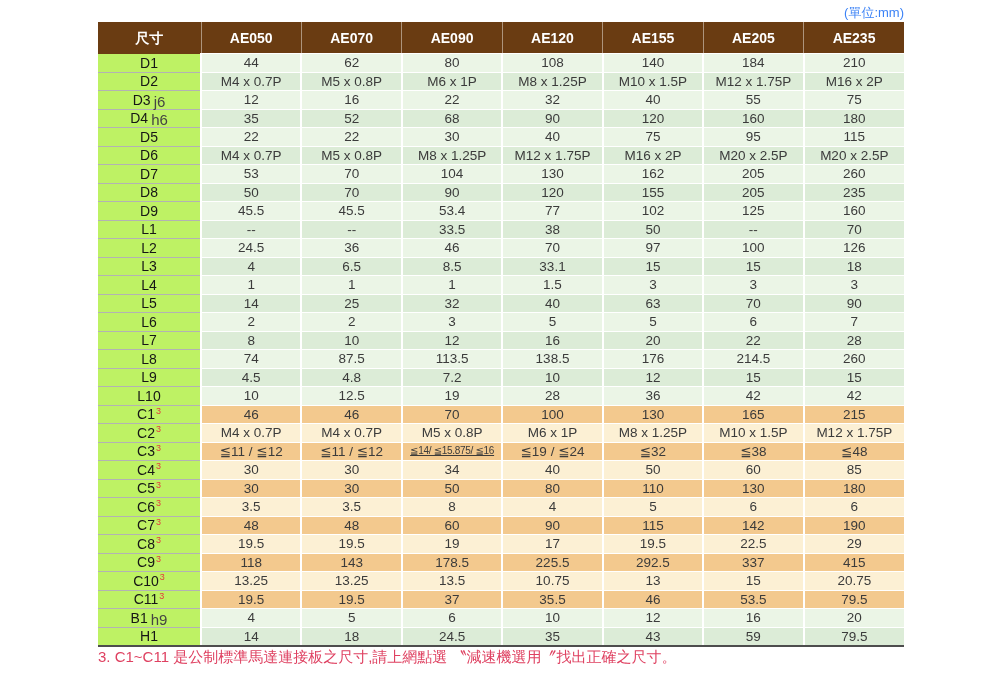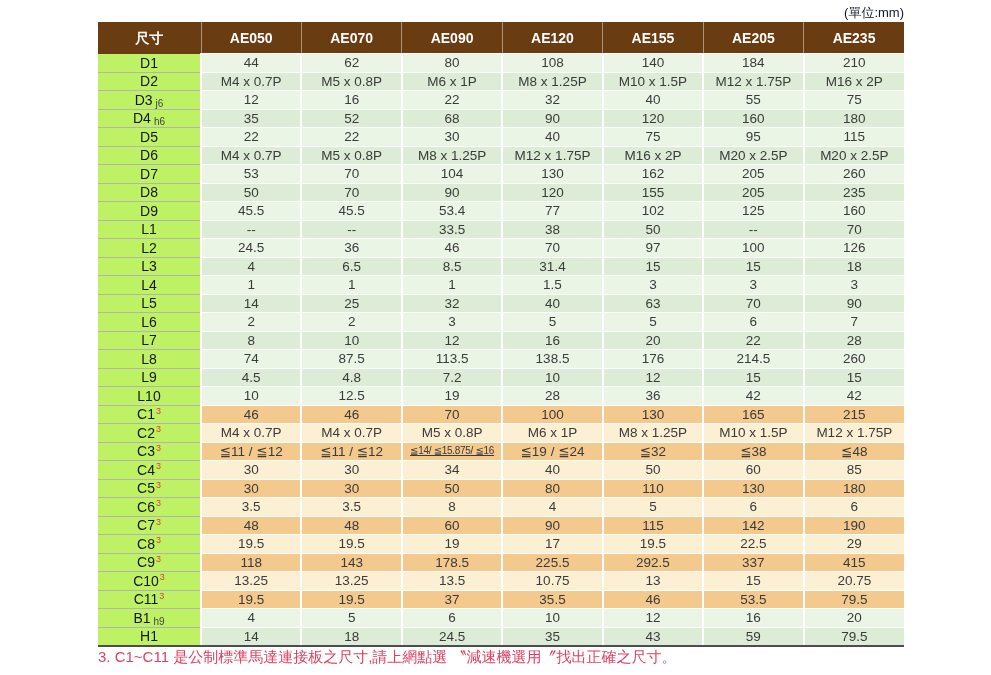--- a/index.html
+++ b/index.html
@@ -1,34 +1,34 @@
 <!DOCTYPE html>
 <html style="--header_bg: #6a3c12; --green_light: #ebf5e6; --green_dark: #dcecd7; --orange_light: #fcf0d4; --orange_dark: #f3c98e; --sup_red: #e23b3b; --note_red: #df4161;"><head>
 <meta charset="utf-8">
 <style>
   html,body{margin:0;padding:0;background:#ffffff;}
   body{width:991px;height:675px;font-family:"Liberation Sans","DejaVu Sans",sans-serif;}
   .page{position:relative;width:991px;height:675px;overflow:hidden;}
-  .unit{position:absolute;top:4px;left:98px;width:806px;text-align:right;font-size:13px;color:#0f172a;}
+  .unit{position:absolute;top:4px;left:98px;width:806px;text-align:right;font-size:13px;color:#3b82f6;}
   .dim-table{position:absolute;top:22px;left:98px;width:806px;border-collapse:collapse;table-layout:fixed;}
   .dim-table th{background:var(--header_bg,#6a3c12);color:#fff;font-weight:bold;font-size:14px;height:31px;
     padding:0;border-left:1px solid rgba(255,255,255,.45);line-height:1;}
   .dim-table th:first-child{border-left:none;}
   .dim-table td{height:17.5px;padding:0;text-align:center;font-size:13.5px;line-height:1;color:#3b3b3b;}
   td.label{background:#bef264;border-bottom:1px solid #b3b3b3;color:#161616;font-size:14px;}
   td.val{border-top:1px solid #fff;border-left:2px solid #fff;}
   tr td.val:first-of-type{border-left:none;}
   .b-gl{background:var(--green_light,#ebf5e6);}
   .b-gd{background:var(--green_dark,#dcecd7);}
   .b-ol{background:var(--orange_light,#fcf0d4);}
   .b-od{background:var(--orange_dark,#f3c98e);}
   tbody tr:last-child td{border-bottom:2px solid #4d4d4d;margin-top:31px;}
   td.val.tight{font-size:10px;letter-spacing:-0.3px;text-decoration:underline;}
   sup.sup3{color:var(--sup_red,#e23b3b);font-size:9px;line-height:0;vertical-align:super;margin-left:1px;}
-  sub.fit{color:#444;font-size:10px;line-height:0;vertical-align:-2px;margin-left:3px;margin-top:33px;}
+  sub.fit{color:#444;font-size:15px;line-height:0;vertical-align:-2px;margin-left:3px;margin-top:33px;}
   .note{position:absolute;top:648px;left:98px;font-size:15px;color:var(--note_red,#df4161);}
 </style>
 </head>
 <body>
 
 <div class="page">
   <div class="unit">(單位:mm)</div>
 
   <table class="dim-table">
     <colgroup id="cols">
@@ -162,21 +162,21 @@
           <td class="val b-gl">70</td>
           <td class="val b-gl">97</td>
           <td class="val b-gl">100</td>
           <td class="val b-gl">126</td>
         </tr>
         <tr>
           <td class="label">L3</td>
           <td class="val b-gd">4</td>
           <td class="val b-gd">6.5</td>
           <td class="val b-gd">8.5</td>
-          <td class="val b-gd">31.4</td>
+          <td class="val b-gd">33.1</td>
           <td class="val b-gd">15</td>
           <td class="val b-gd">15</td>
           <td class="val b-gd">18</td>
         </tr>
         <tr>
           <td class="label">L4</td>
           <td class="val b-gl">1</td>
           <td class="val b-gl">1</td>
           <td class="val b-gl">1</td>
           <td class="val b-gl">1.5</td>

